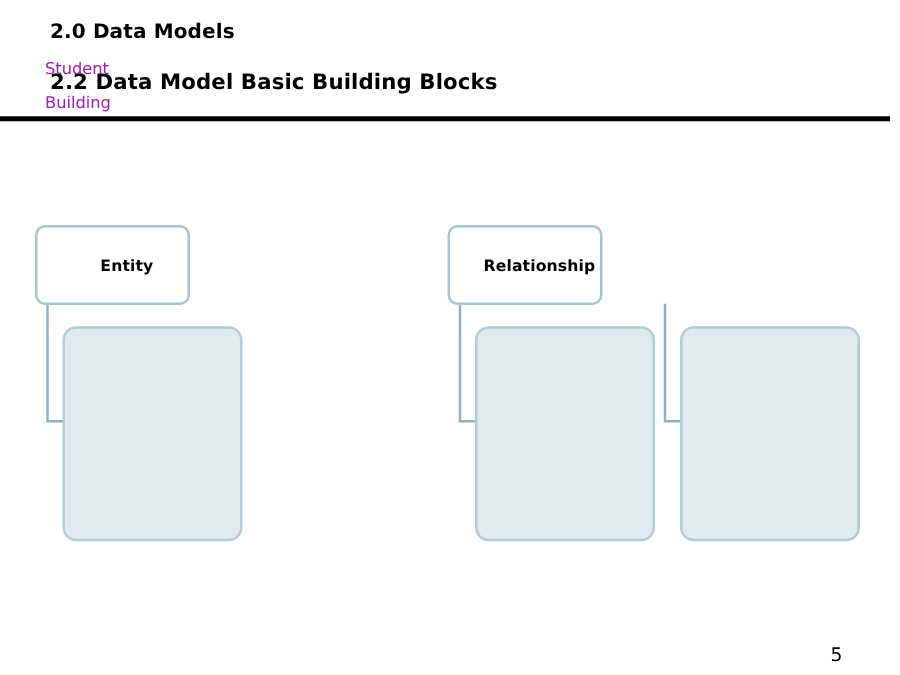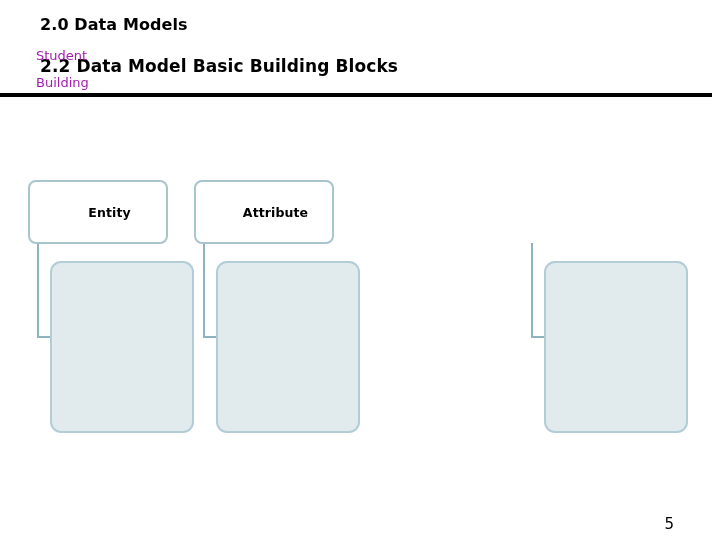--- a/index.html
+++ b/index.html
@@ -63,21 +63,21 @@
     top: 0;
     width: 200px;
     height: 540px;
   }
 
   
   .header-card {
     position: absolute;
     top: 180px;
     left: 0;
-    width: 140px;
+    width: 124px;
     height: 64px;
     box-sizing: border-box;
     background: #ffffff;
     border: 2px solid #a8c4ce;
     border-radius: 8px;
     display: flex;
     align-items: center;
     justify-content: center;
     z-index: 3;
     padding-left: 23px;
@@ -174,31 +174,31 @@
     <div class="header-card">
       <span class="header-label">Entity</span>
     </div>
     <div class="body-card"></div>
     <div class="body-items">
       <div class="body-item">Student</div>
       <div class="body-item">Building</div>
     </div>
   </div>
 
-  <div class="column" style="left:194px;">
+
+  <div class="column" style="left:358px;">
     <div class="connector">
       <div class="stem"></div>
       <div class="foot"></div>
     </div>
     <div class="header-card">
-      <span class="header-label">Attribute</span>
+      <span class="header-label">Relationship</span>
     </div>
     <div class="body-card"></div>
   </div>
-
 
   <div class="column" style="left:522px;">
     <div class="connector">
       <div class="stem"></div>
       <div class="foot"></div>
     </div>
     <div class="body-card"></div>
   </div>
 
 </div>

